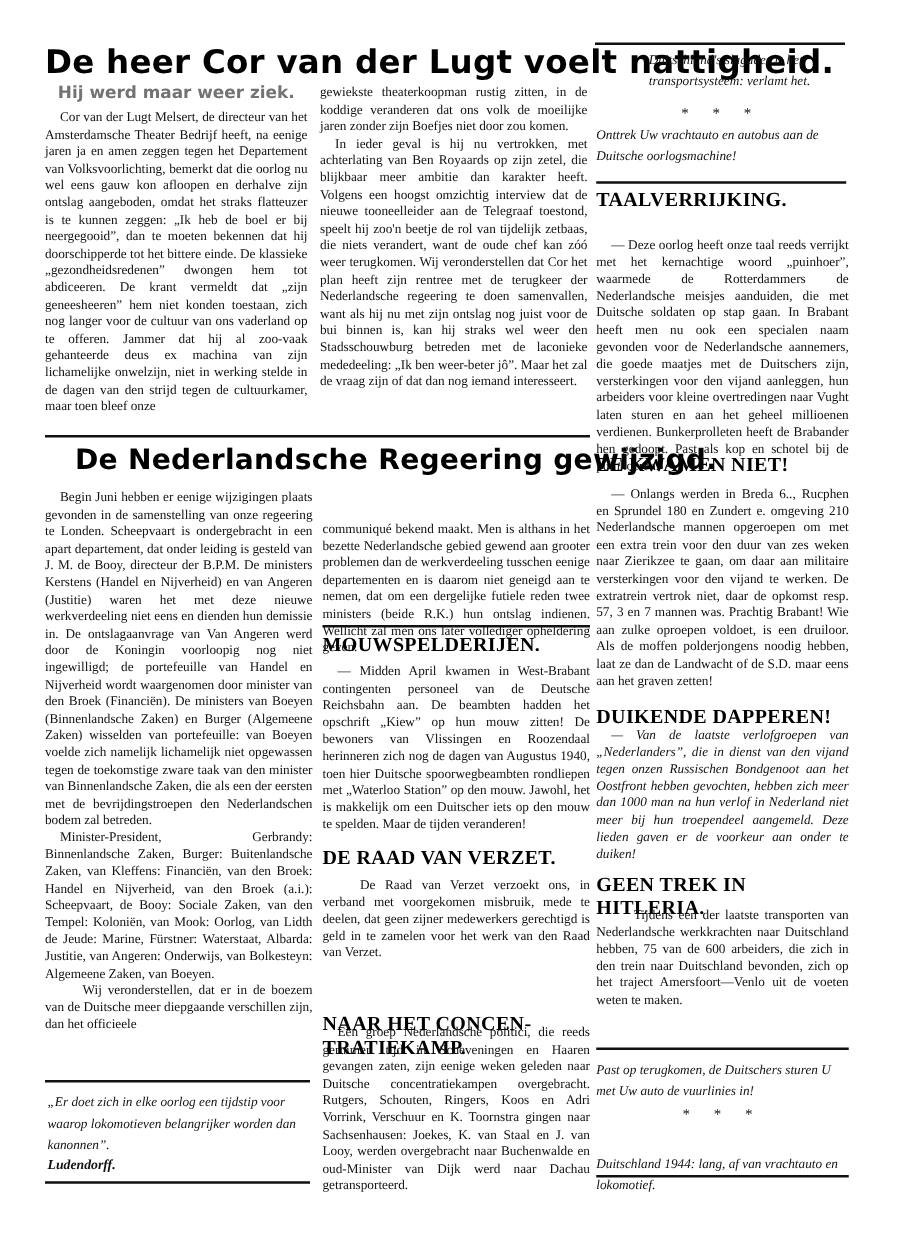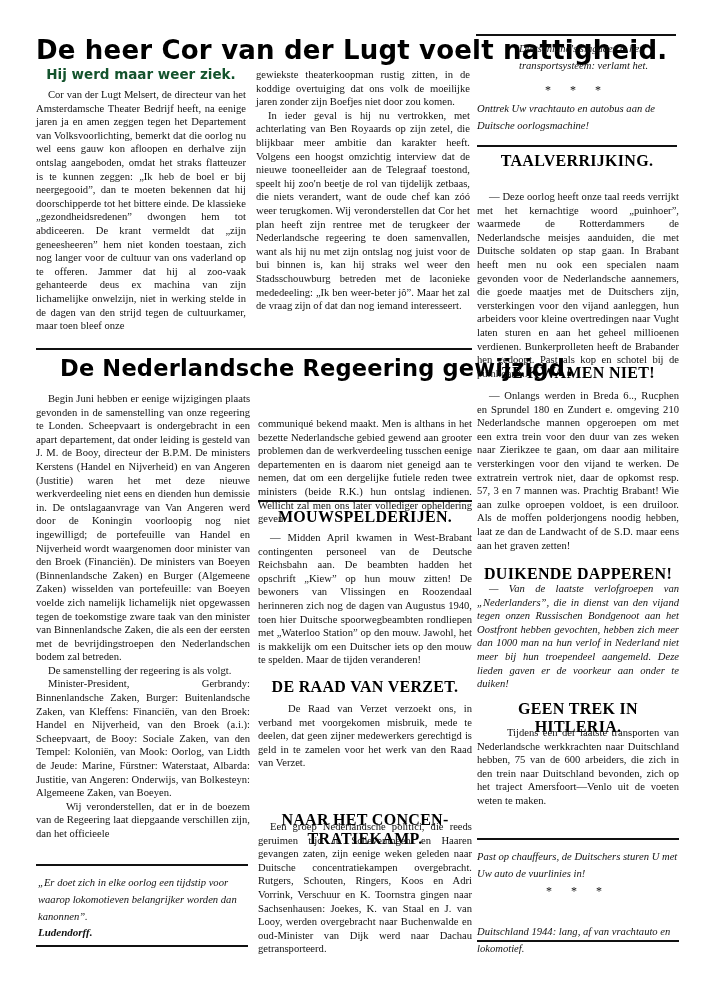--- a/index.html
+++ b/index.html
@@ -2,56 +2,55 @@
 <html><head>
 <meta charset="utf-8">
 <style>
   html, body { margin:0; padding:0; background:#fff; }
   body { width:720px; height:988px; position:relative; overflow:hidden; color:#111;
          font-family:"Liberation Serif", serif; }
   .abs { position:absolute; }
   .headline { font-family:"DejaVu Sans", sans-serif; font-weight:bold; font-size:22px;
               letter-spacing:0.2px; white-space:nowrap; color:#000; }
   .subhead { font-family:"DejaVu Sans", sans-serif; font-weight:bold; font-size:13.5px;
-             text-align:center; color:#14532d; }
+             text-align:center; color:#737373; }
   .sechead { font-family:"Liberation Serif", serif; font-weight:bold; font-size:16px;
-             text-align:center; color:#000; letter-spacing:0.3px; }
+             text-align:left; color:#000; letter-spacing:0.3px; }
   .body { font-size:10.6px; line-height:13.6px; text-align:justify; }
   .body p { margin:0; text-indent:12px; }
   .body p.noind { text-indent:0; }
   .body p.bigind { text-indent:30px; }
   .ital { font-style:italic; font-size:10.6px; line-height:17px; }
   .rule { position:absolute; height:2px; background:#111; }
   .rule.thin { height:1.5px; }
   .stars { text-align:center; font-size:12px; letter-spacing:8px; }
   .sig { text-align:left; font-style:italic; font-weight:bold; font-size:11px; }
 </style>
 </head>
 <body>
 
 <div class="abs headline" style="left:36px;top:35px;font-size:26px;">De heer Cor van der Lugt voelt nattigheid.</div>
 <div class="abs subhead" style="left:36px;top:66px;width:210px;">Hij werd maar weer ziek.</div>
 
 <div class="abs body" style="left:36px;top:88px;width:210px;">
   <p>Cor van der Lugt Melsert, de directeur van het Amsterdamsche Theater Bedrijf heeft, na eenige jaren ja en amen zeggen tegen het Departement van Volksvoorlichting, bemerkt dat die oorlog nu wel eens gauw kon afloopen en derhalve zijn ontslag aangeboden, omdat het straks flatteuzer is te kunnen zeggen: „Ik heb de boel er bij neergegooid”, dan te moeten bekennen dat hij doorschipperde tot het bittere einde. De klassieke „gezondheidsredenen” dwongen hem tot abdiceeren. De krant vermeldt dat „zijn geneesheeren” hem niet konden toestaan, zich nog langer voor de cultuur van ons vaderland op te offeren. Jammer dat hij al zoo-vaak gehanteerde deus ex machina van zijn lichamelijke onwelzijn, niet in werking stelde in de dagen van den strijd tegen de cultuurkamer, maar toen bleef onze</p>
 </div>
 <div class="abs body" style="left:256px;top:68px;width:214px;">
-  <p class="noind">gewiekste theaterkoopman rustig zitten, in de koddige overtuiging dat ons volk de moeilijke jaren zonder zijn Boefjes niet door zou komen.</p>
+  <p class="noind">gewiekste theaterkoopman rustig zitten, in de koddige veranderen dat ons volk de moeilijke jaren zonder zijn Boefjes niet door zou komen.</p>
   <p>In ieder geval is hij nu vertrokken, met achterlating van Ben Royaards op zijn zetel, die blijkbaar meer ambitie dan karakter heeft. Volgens een hoogst omzichtig interview dat de nieuwe tooneelleider aan de Telegraaf toestond, speelt hij zoo'n beetje de rol van tijdelijk zetbaas, die niets verandert, want de oude chef kan zóó weer terugkomen. Wij veronderstellen dat Cor het plan heeft zijn rentree met de terugkeer der Nederlandsche regeering te doen samenvallen, want als hij nu met zijn ontslag nog juist voor de bui binnen is, kan hij straks wel weer den Stadsschouwburg betreden met de laconieke mededeeling: „Ik ben weer-beter jô”. Maar het zal de vraag zijn of dat dan nog iemand interesseert.</p>
 </div>
 
 <div class="rule" style="left:36px;top:348px;width:436px;"></div>
 
 <div class="abs headline" style="left:60px;top:355px;font-size:22.5px;">De Nederlandsche Regeering gewijzigd.</div>
 
 <div class="abs body" style="left:36px;top:392px;width:214px;">
   <p>Begin Juni hebben er eenige wijzigingen plaats gevonden in de samenstelling van onze regeering te Londen. Scheepvaart is ondergebracht in een apart departement, dat onder leiding is gesteld van J. M. de Booy, directeur der B.P.M. De ministers Kerstens (Handel en Nijverheid) en van Angeren (Justitie) waren het met deze nieuwe werkverdeeling niet eens en dienden hun demissie in. De ontslagaanvrage van Van Angeren werd door de Koningin voorloopig nog niet ingewilligd; de portefeuille van Handel en Nijverheid wordt waargenomen door minister van den Broek (Financiën). De ministers van Boeyen (Binnenlandsche Zaken) en Burger (Algemeene Zaken) wisselden van portefeuille: van Boeyen voelde zich namelijk lichamelijk niet opgewassen tegen de toekomstige zware taak van den minister van Binnenlandsche Zaken, die als een der eersten met de bevrijdingstroepen den Nederlandschen bodem zal betreden.</p>
-  <p>De samenstelling der regeering is als volgt.</p>
   <p>Minister-President, Gerbrandy: Binnenlandsche Zaken, Burger: Buitenlandsche Zaken, van Kleffens: Financiën, van den Broek: Handel en Nijverheid, van den Broek (a.i.): Scheepvaart, de Booy: Sociale Zaken, van den Tempel: Koloniën, van Mook: Oorlog, van Lidth de Jeude: Marine, Fürstner: Waterstaat, Albarda: Justitie, van Angeren: Onderwijs, van Bolkesteyn: Algemeene Zaken, van Boeyen.</p>
-  <p class="bigind">Wij veronderstellen, dat er in de boezem van de Regeering laat diepgaande verschillen zijn, dan het officieele</p>
+  <p class="bigind">Wij veronderstellen, dat er in de boezem van de Duitsche meer diepgaande verschillen zijn, dan het officieele</p>
 </div>
 
 <div class="abs body" style="left:258px;top:388px;width:214px;margin-top:29px;">
   <p class="noind">communiqué bekend maakt. Men is althans in het bezette Nederlandsche gebied gewend aan grooter problemen dan de werkverdeeling tusschen eenige departementen en is daarom niet geneigd aan te nemen, dat om een dergelijke futiele reden twee ministers (beide R.K.) hun ontslag indienen. Wellicht zal men ons later vollediger opheldering geven.</p>
 </div>
 
 <div class="rule thin" style="left:258px;top:500px;width:214px;"></div>
 
 <div class="abs sechead" style="left:258px;top:508px;width:214px;">MOUWSPELDERIJEN.</div>
 <div class="abs body" style="left:258px;top:531px;width:214px;">
@@ -96,16 +95,16 @@
 <div class="abs body" style="left:477px;top:582px;width:202px;font-style:italic;">
   <p>— Van de laatste verlofgroepen van „Nederlanders”, die in dienst van den vijand tegen onzen Russischen Bondgenoot aan het Oostfront hebben gevochten, hebben zich meer dan 1000 man na hun verlof in Nederland niet meer bij hun troependeel aangemeld. Deze lieden gaven er de voorkeur aan onder te duiken!</p>
 </div>
 
 <div class="abs sechead" style="left:477px;top:700px;width:202px;">GEEN TREK IN HITLERIA.</div>
 <div class="abs body" style="left:477px;top:726px;width:202px;">
   <p class="bigind">Tijdens een der laatste transporten van Nederlandsche werkkrachten naar Duitschland hebben, 75 van de 600 arbeiders, die zich in den trein naar Duitschland bevonden, zich op het traject Amersfoort—Venlo uit de voeten weten te maken.</p>
 </div>
 
 <div class="rule thin" style="left:477px;top:838px;width:202px;"></div>
-<div class="abs ital" style="left:477px;top:848px;width:202px;">Past op chauffeurs, de Duitschers sturen U met Uw auto de vuurlinies in!</div>
+<div class="abs ital" style="left:477px;top:848px;width:202px;">Past op terugkomen, de Duitschers sturen U met Uw auto de vuurlinies in!</div>
 <div class="abs stars" style="left:477px;top:884px;width:202px;">* * *</div>
 <div class="abs ital" style="left:477px;top:923px;width:202px;">Duitschland 1944: lang, af van vrachtauto en lokomotief.</div>
 <div class="rule thin" style="left:477px;top:940px;width:202px;"></div>
 
 </body></html>

